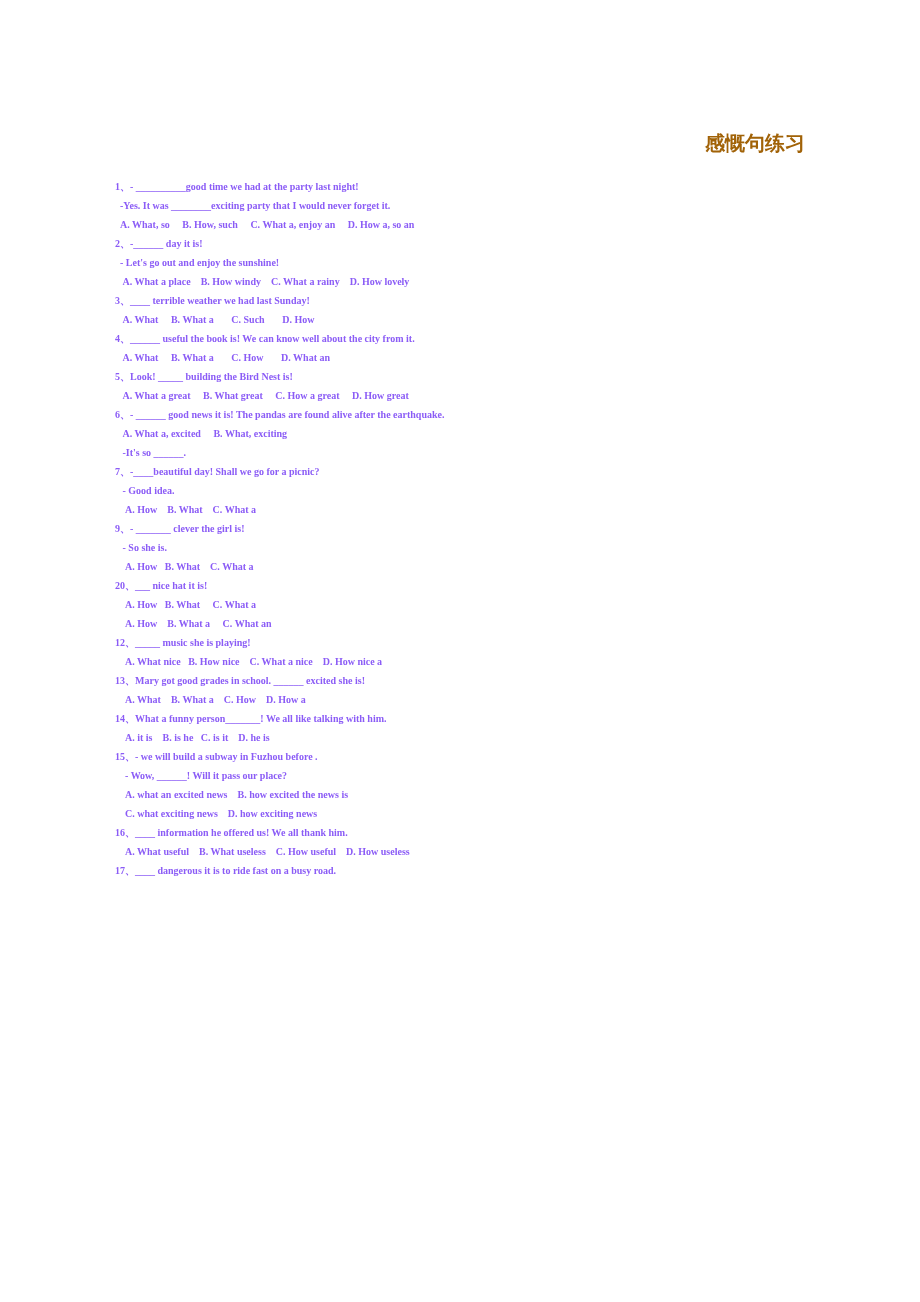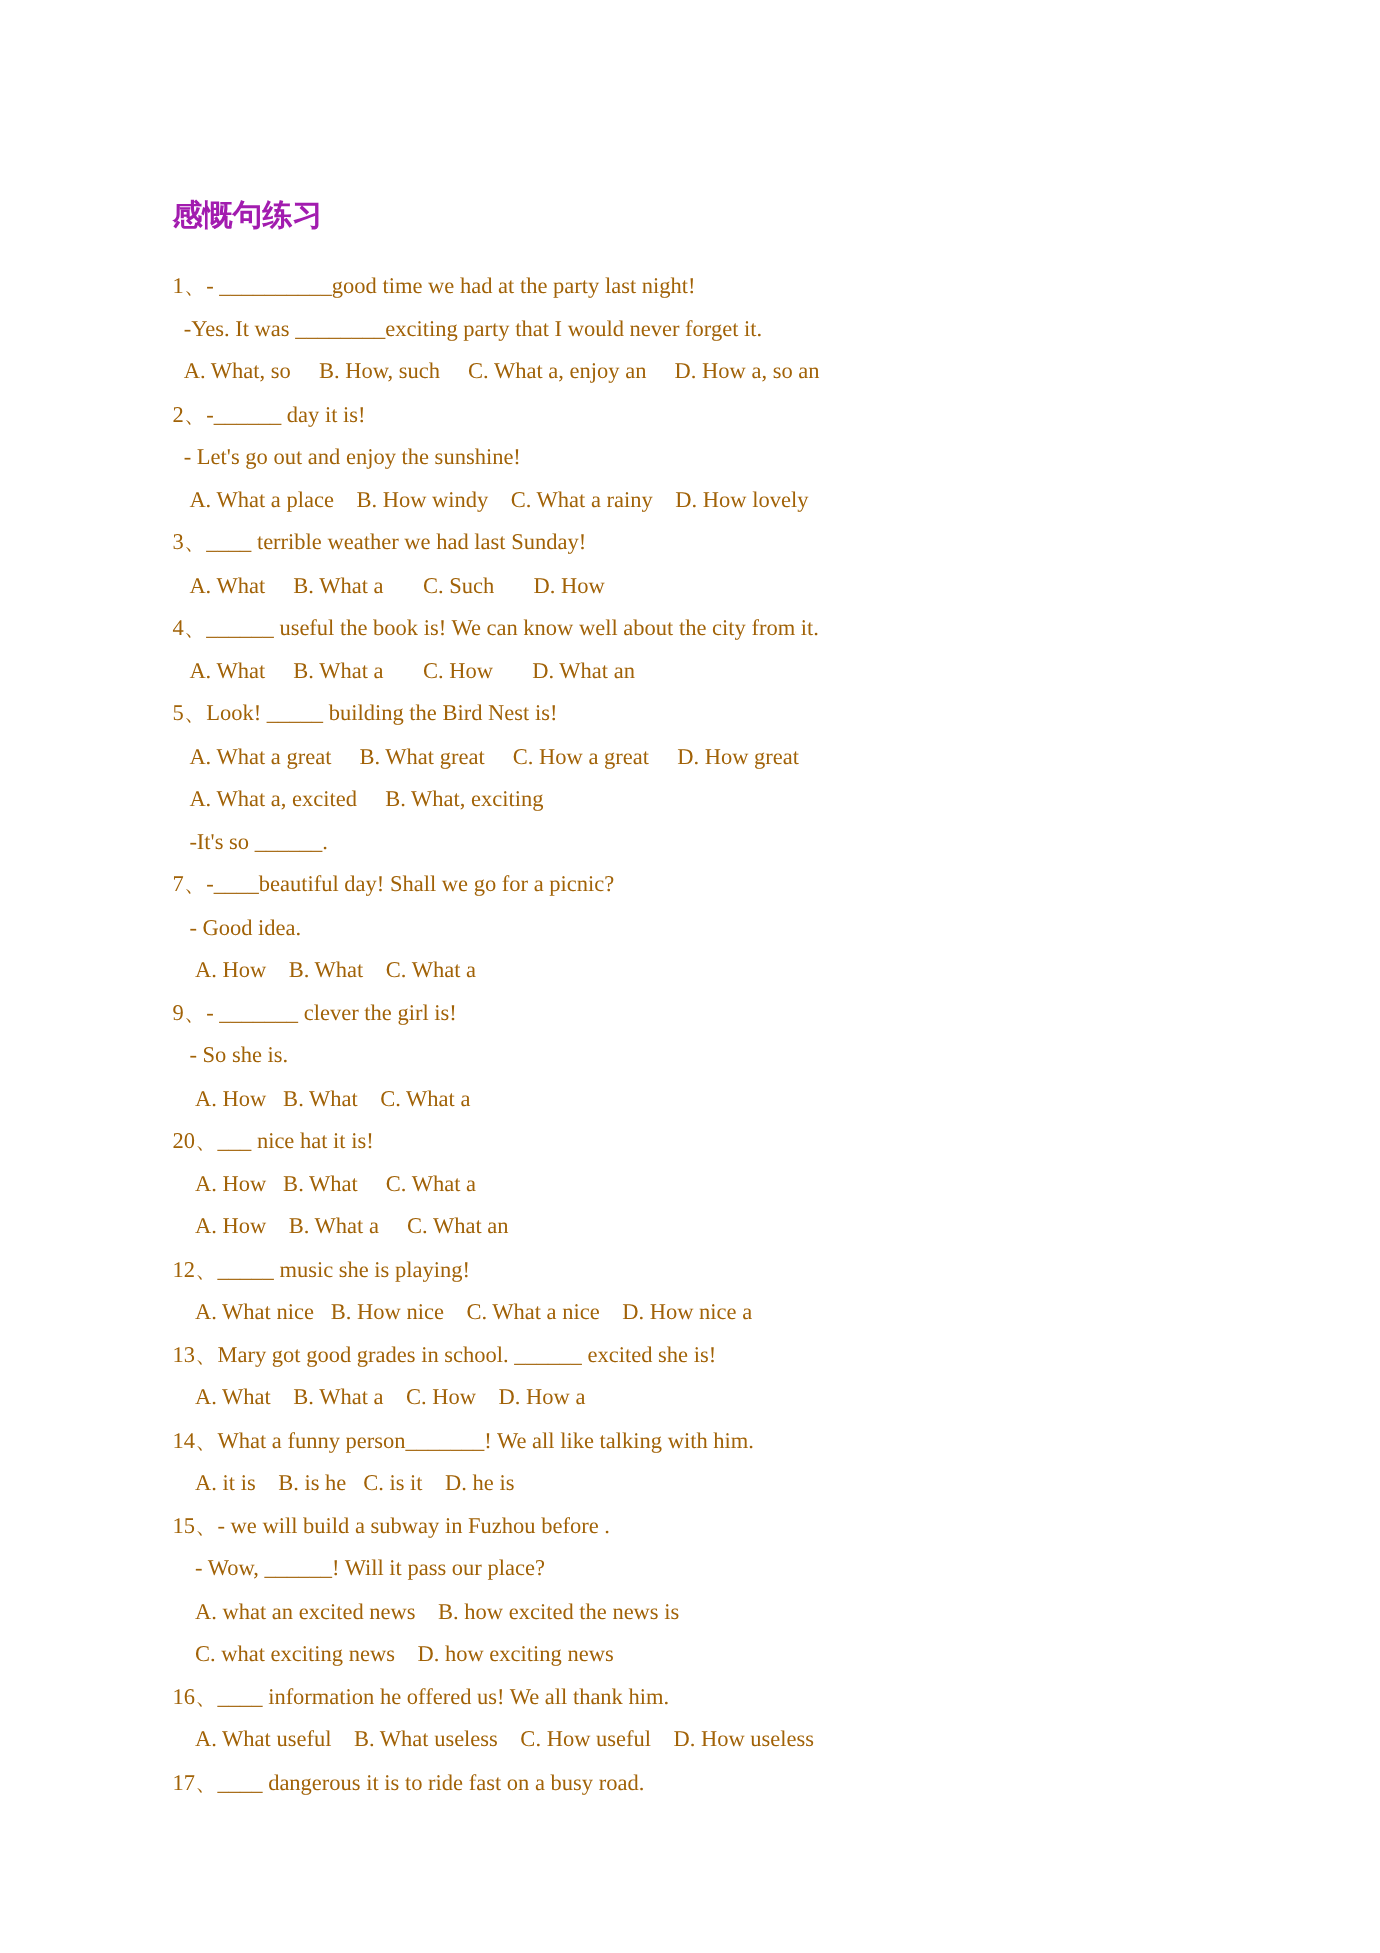--- a/index.html
+++ b/index.html
@@ -7,50 +7,51 @@
       padding: 0;
       background: #ffffff;
       font-family: "SimSun", "宋体", serif;
       width: 920px;
     }
     .page {
       padding: 130px 115px 100px 115px;
       box-sizing: border-box;
     }
     .title {
-      text-align: left;
-      color: #a21caf;
+      text-align: right;
+      color: #a16207;
       font-weight: bold;
       font-size: 20px;
       margin-bottom: 20px;
       font-family: "SimHei", "黑体", sans-serif;
     }
     .question {
-      font-size: 15px;
+      font-size: 10px;
       line-height: 1.9;
-      color: #a16207;
+      color: #8b5cf6;
       font-family: "SimSun", "宋体", "NSimSun", serif;
       white-space: pre-wrap;
+      font-weight: bold;
     }
     .q-line {
       display: block;
     }
   </style>
 </head>
 <body>
 
 <div class="page">
   <div class="title">感慨句练习</div>
   <div id="questions-container">
       <div class="question"><span class="q-line">1、- __________good time we had at the party last night!</span><span class="q-line">  -Yes. It was ________exciting party that I would never forget it.</span><span class="q-line">  A. What, so     B. How, such     C. What a, enjoy an     D. How a, so an</span></div>
       <div class="question"><span class="q-line">2、-______ day it is!</span><span class="q-line">  - Let's go out and enjoy the sunshine!</span><span class="q-line">   A. What a place    B. How windy    C. What a rainy    D. How lovely</span></div>
       <div class="question"><span class="q-line">3、____ terrible weather we had last Sunday!</span><span class="q-line">   A. What     B. What a       C. Such       D. How</span></div>
       <div class="question"><span class="q-line">4、______ useful the book is! We can know well about the city from it.</span><span class="q-line">   A. What     B. What a       C. How       D. What an</span></div>
       <div class="question"><span class="q-line">5、Look! _____ building the Bird Nest is!</span><span class="q-line">   A. What a great     B. What great     C. How a great     D. How great</span></div>
-      <div class="question"><span class="q-line">   A. What a, excited     B. What, exciting</span><span class="q-line">   -It's so ______.</span></div>
+      <div class="question"><span class="q-line">6、- ______ good news it is! The pandas are found alive after the earthquake.</span><span class="q-line">   A. What a, excited     B. What, exciting</span><span class="q-line">   -It's so ______.</span></div>
       <div class="question"><span class="q-line">7、-____beautiful day! Shall we go for a picnic?</span><span class="q-line">   - Good idea.</span></div>
       <div class="question"><span class="q-line">    A. How    B. What    C. What a</span></div>
       <div class="question"><span class="q-line">9、- _______ clever the girl is!</span><span class="q-line">   - So she is.</span><span class="q-line">    A. How   B. What    C. What a</span></div>
       <div class="question"><span class="q-line">20、___ nice hat it is!</span><span class="q-line">    A. How   B. What     C. What a</span></div>
       <div class="question"><span class="q-line">    A. How    B. What a     C. What an</span></div>
       <div class="question"><span class="q-line">12、_____ music she is playing!</span><span class="q-line">    A. What nice   B. How nice    C. What a nice    D. How nice a</span></div>
       <div class="question"><span class="q-line">13、Mary got good grades in school. ______ excited she is!</span><span class="q-line">    A. What    B. What a    C. How    D. How a</span></div>
       <div class="question"><span class="q-line">14、What a funny person_______! We all like talking with him.</span><span class="q-line">    A. it is    B. is he   C. is it    D. he is</span></div>
       <div class="question"><span class="q-line">15、- we will build a subway in Fuzhou before .</span><span class="q-line">    - Wow, ______! Will it pass our place?</span><span class="q-line">    A. what an excited news    B. how excited the news is</span><span class="q-line">    C. what exciting news    D. how exciting news</span></div>
       <div class="question"><span class="q-line">16、____ information he offered us! We all thank him.</span><span class="q-line">    A. What useful    B. What useless    C. How useful    D. How useless</span></div>

